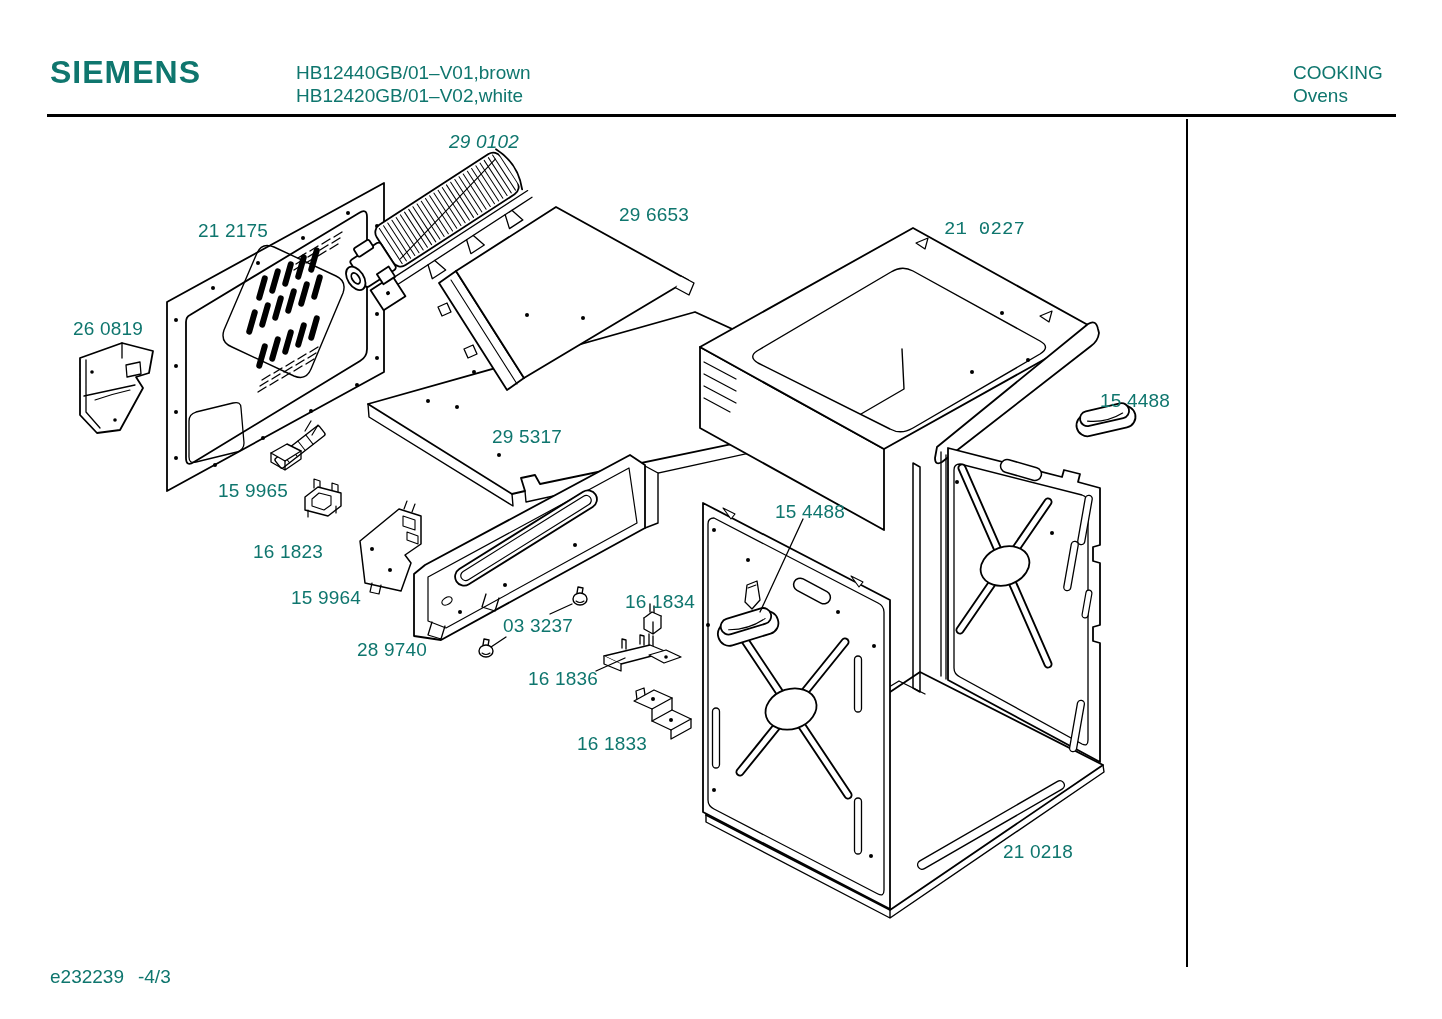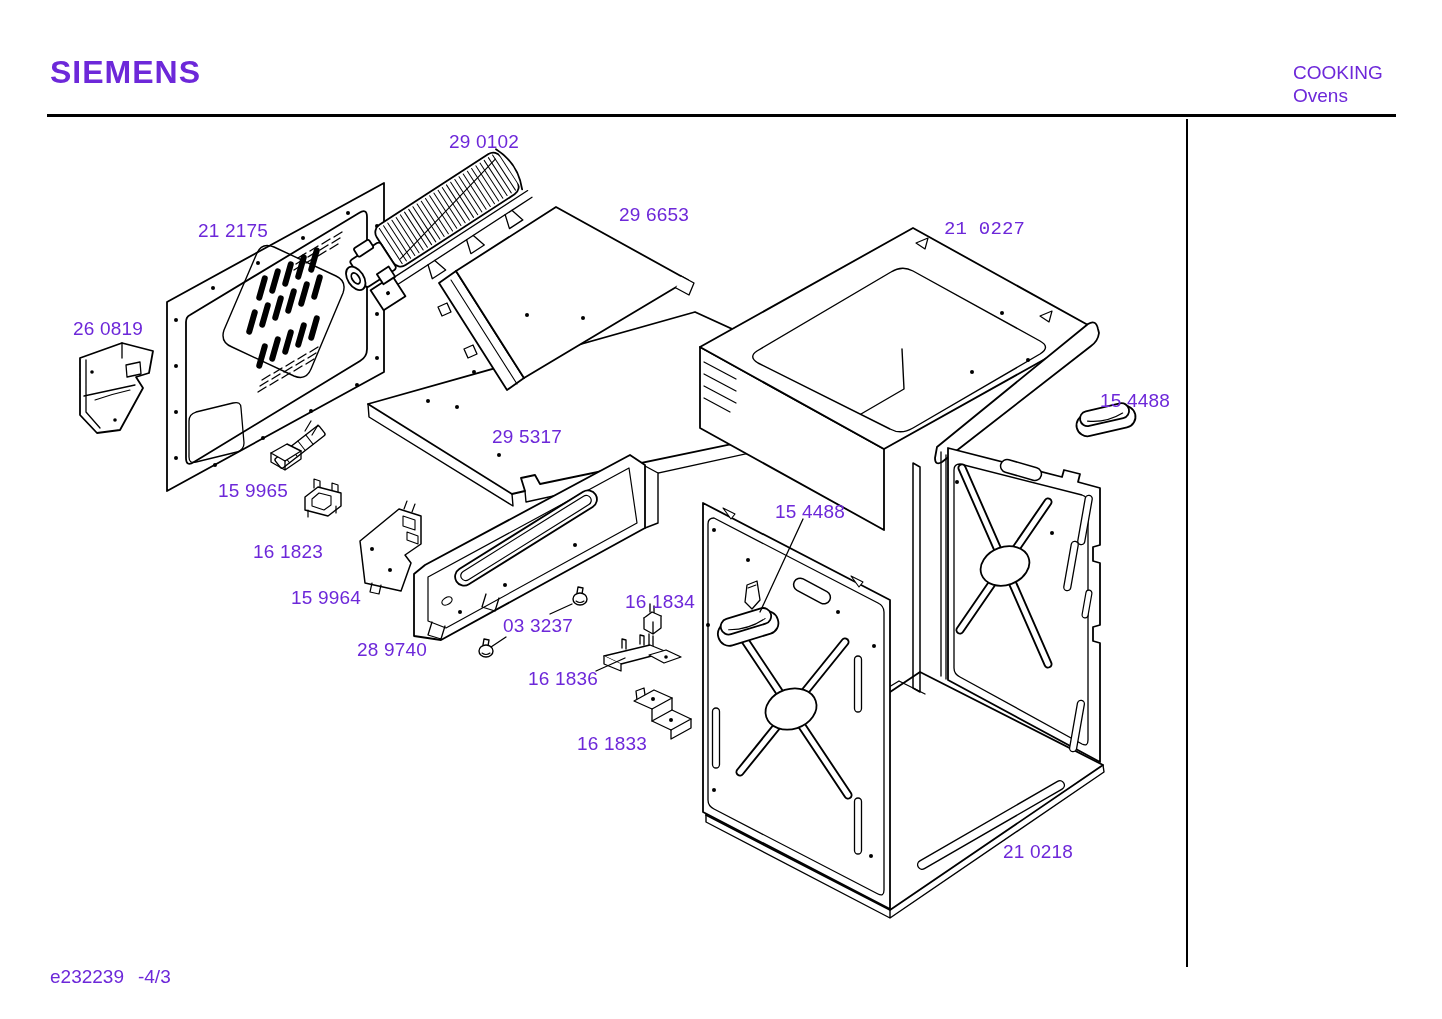--- a/index.html
+++ b/index.html
@@ -1,34 +1,38 @@
 <!DOCTYPE html>
 <html><head>
 <meta charset="utf-8">
 <style>
   html,body{margin:0;padding:0;background:#fff;}
   #page{position:relative;width:1442px;height:1019px;background:#ffffff;overflow:hidden;
-        font-family:"Liberation Sans", sans-serif;color:#6d28d9;}
+        font-family:"Liberation Sans", sans-serif;color:#0f766e;}
   .brand{position:absolute;left:50px;top:54px;font-size:32px;font-weight:bold;letter-spacing:1px;}
   .models{position:absolute;left:296px;top:61px;font-size:19px;line-height:23px;white-space:nowrap;}
   .cat{position:absolute;left:1293px;top:61px;font-size:19px;line-height:23px;white-space:nowrap;}
   .hline{position:absolute;left:47px;top:114px;width:1349px;height:3px;background:#000;}
   .vline{position:absolute;left:1186px;top:119px;width:2px;height:848px;background:#000;}
   .footer{position:absolute;left:50px;top:966px;font-size:19px;white-space:nowrap;}
   .footer .pageref{margin-left:14px;}
   .plabel{position:absolute;font-size:19px;white-space:nowrap;letter-spacing:0.2px;}
   svg{position:absolute;left:0;top:0;}
   svg *{vector-effect:none;}
 </style>
 </head>
 <body>
 
 <div id="page">
 
   <div class="brand">SIEMENS</div>
+  <div class="models">
+    <div>HB12440GB/01–V01,brown</div>
+    <div>HB12420GB/01–V02,white</div>
+  </div>
   <div class="cat">
     <div>COOKING</div>
     <div>Ovens</div>
   </div>
   <div class="hline"></div>
   <div class="vline"></div>
 
   <svg width="1442" height="1019" viewBox="0 0 1442 1019">
     <g fill="none" stroke="#000" stroke-width="1.8" stroke-linejoin="round" stroke-linecap="round">
 
@@ -290,21 +294,21 @@
 
       <g stroke-width="1.3">
         <line x1="803" y1="519" x2="760" y2="612"></line>
         <line x1="550" y1="614" x2="572" y2="604"></line>
         <line x1="506" y1="637" x2="491" y2="647"></line>
         <line x1="596" y1="671" x2="625" y2="658"></line>
       </g>
     </g>
   </svg>
 
-  <div class="plabel" style="left:449px;top:131px;">29 0102</div>
+  <div class="plabel" style="left:449px;top:131px;font-style:italic;">29 0102</div>
   <div class="plabel" style="left:619px;top:204px;">29 6653</div>
   <div class="plabel" style="left:944px;top:218px;font-family:Liberation Mono, monospace;">21 0227</div>
   <div class="plabel" style="left:198px;top:220px;">21 2175</div>
   <div class="plabel" style="left:73px;top:318px;">26 0819</div>
   <div class="plabel" style="left:1100px;top:390px;">15 4488</div>
   <div class="plabel" style="left:492px;top:426px;text-align:right;">29 5317</div>
   <div class="plabel" style="left:218px;top:480px;">15 9965</div>
   <div class="plabel" style="left:775px;top:501px;">15 4488</div>
   <div class="plabel" style="left:253px;top:525px;margin-top:16px;">16 1823</div>
   <div class="plabel" style="left:291px;top:587px;">15 9964</div>

